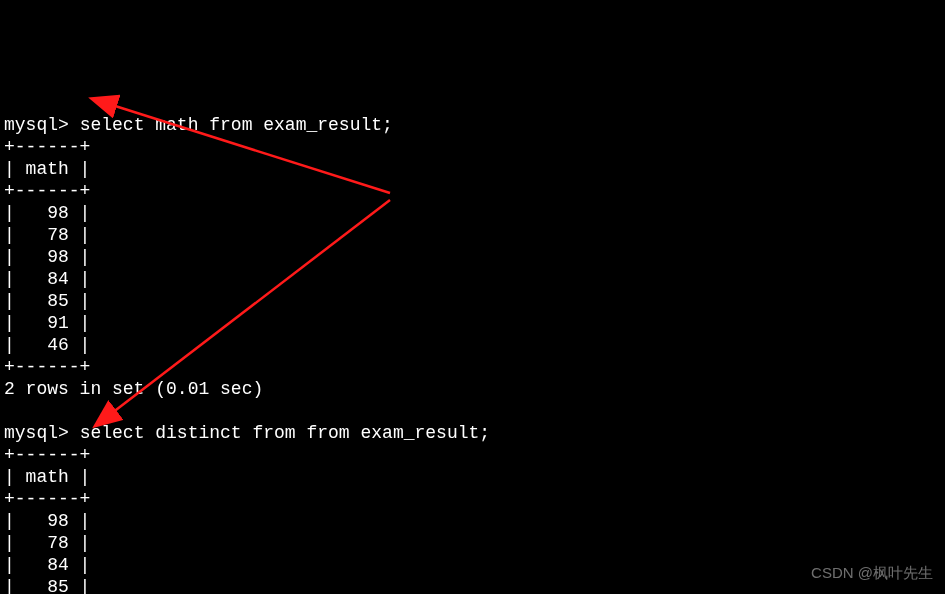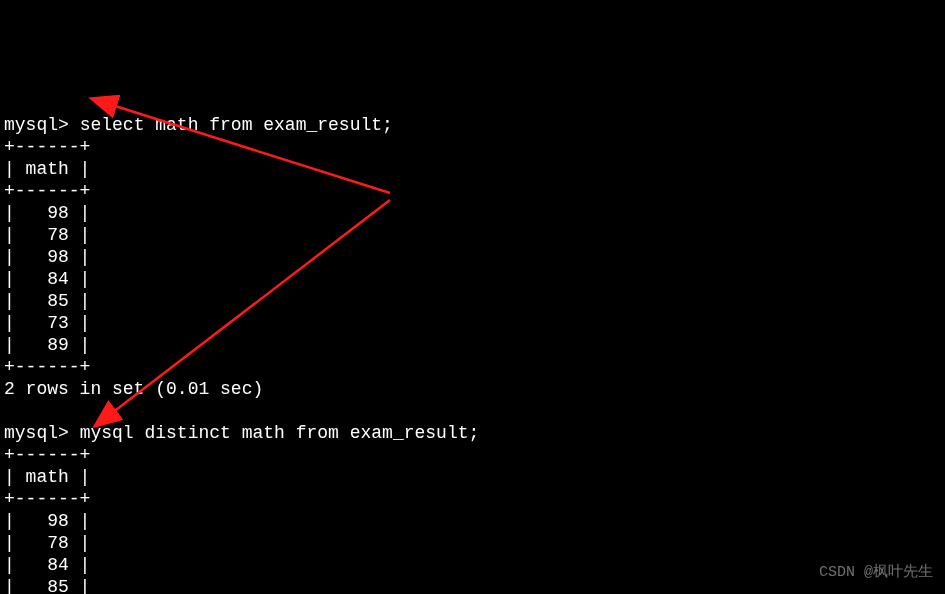--- a/index.html
+++ b/index.html
@@ -29,47 +29,47 @@
       z-index: 2;
       pointer-events: none;
       top: 0;
       left: 0;
     }
     .watermark {
       position: absolute;
       right: 12px;
       bottom: 10px;
       color: rgba(200, 200, 200, 0.55);
-      font-family: Liberation Mono, monospace;
+      font-family: Liberation Sans, sans-serif;
       font-size: 15px;
       z-index: 3;
       white-space: nowrap;
     }
   </style>
 </head>
 <body>
 
 
 
 <div class="terminal-output">
 <span>mysql&gt; </span><span>select math from exam_result;</span>
 <span>+------+</span>
 <span>| math |</span>
 <span>+------+</span>
 <span>|   98 |</span>
 <span>|   78 |</span>
 <span>|   98 |</span>
 <span>|   84 |</span>
 <span>|   85 |</span>
-<span>|   73 |</span>
-<span>|   89 |</span>
+<span>|   91 |</span>
+<span>|   46 |</span>
 <span>+------+</span>
 <span>2 rows in set (0.01 sec)</span>
 
-<span>mysql&gt; </span><span>mysql distinct math from exam_result;</span>
+<span>mysql&gt; </span><span>select distinct from from exam_result;</span>
 <span>+------+</span>
 <span>| math |</span>
 <span>+------+</span>
 <span>|   98 |</span>
 <span>|   78 |</span>
 <span>|   84 |</span>
 <span>|   85 |</span>
 
 
 

